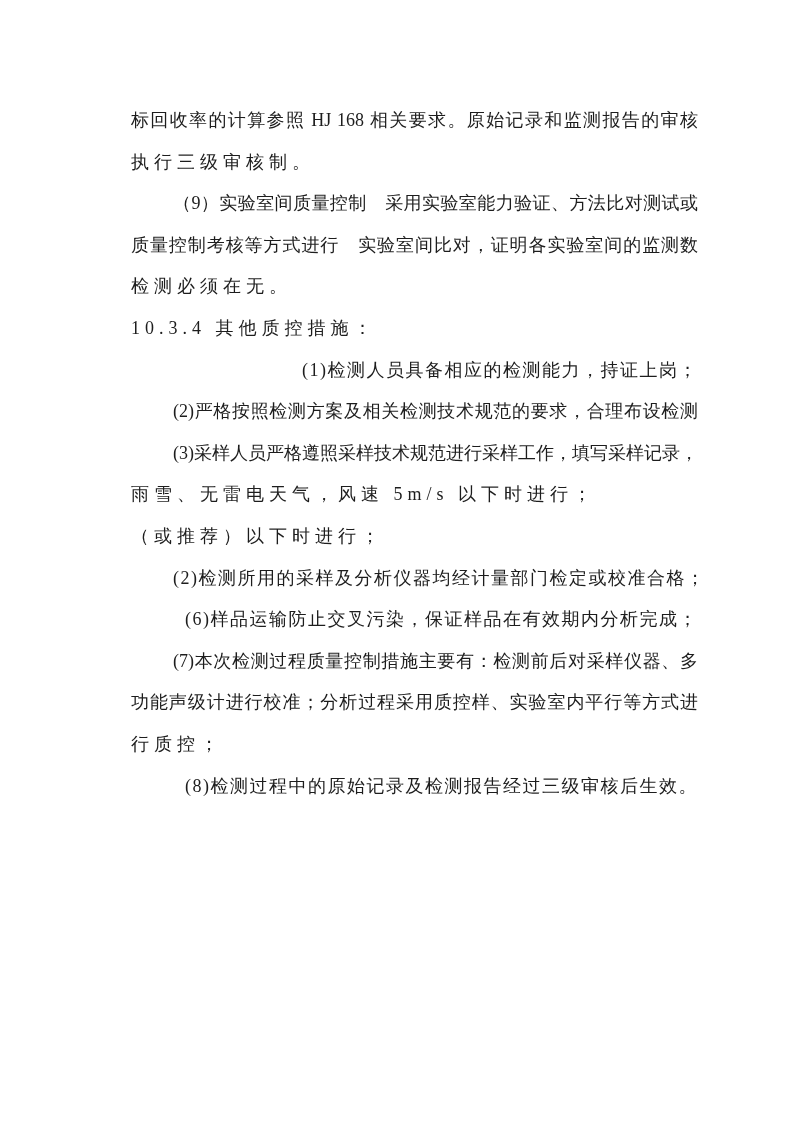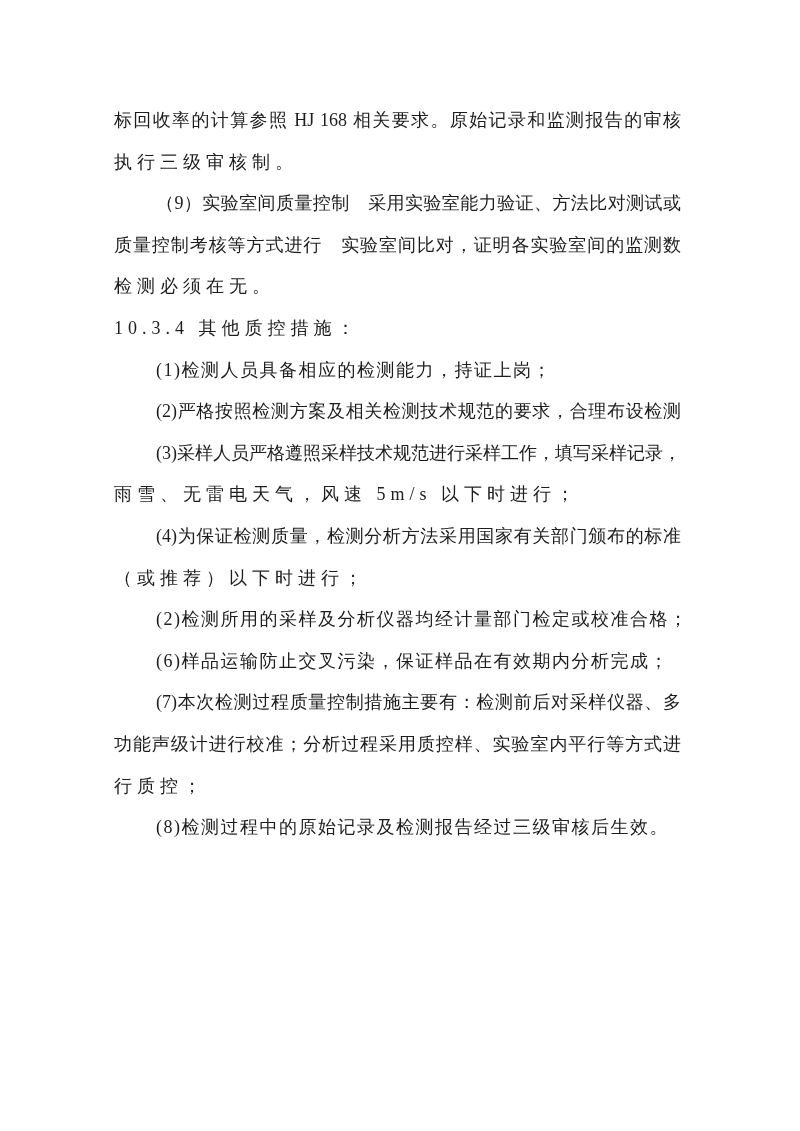--- a/index.html
+++ b/index.html
@@ -8,21 +8,21 @@
   }
   .page {
     position: relative;
     width: 800px;
     height: 1131px;
     background: #ffffff;
     overflow: hidden;
   }
   .content {
     position: absolute;
-    left: 114px;
+    left: 131px;
     top: 100px;
     width: 567px;
     font-family: "Liberation Serif", "DejaVu Serif", serif;
     font-size: 18px;
     color: #1d1d1d;
   }
   .line {
     height: 41.6px;
     line-height: 41.6px;
     white-space: nowrap;
@@ -42,41 +42,41 @@
     text-indent: 42px;
   }
   
   .short {
     letter-spacing: 5px;
   }
   
   .short-indent {
     text-indent: 42px;
     letter-spacing: 1.5px;
+    text-align: right;
   }
   .heading {
     letter-spacing: 5px;
   }
 </style>
 </head>
 <body>
 
 <div class="page">
   <div class="content">
     <div class="line full">标回收率的计算参照 HJ 168 相关要求。原始记录和监测报告的审核</div>
     <div class="line short">执行三级审核制。</div>
     <div class="line full indent">（9）实验室间质量控制　采用实验室能力验证、方法比对测试或</div>
     <div class="line full">质量控制考核等方式进行　实验室间比对，证明各实验室间的监测数</div>
     <div class="line short">检测必须在无。</div>
     <div class="line heading">10.3.4 其他质控措施：</div>
     <div class="line short-indent">(1)检测人员具备相应的检测能力，持证上岗；</div>
     <div class="line full indent">(2)严格按照检测方案及相关检测技术规范的要求，合理布设检测</div>
     <div class="line full indent">(3)采样人员严格遵照采样技术规范进行采样工作，填写采样记录，</div>
     <div class="line short">雨雪、无雷电天气，风速 5m/s 以下时进行；</div>
-    <div class="line full indent">(4)为保证检测质量，检测分析方法采用国家有关部门颁布的标准</div>
     <div class="line short">（或推荐）以下时进行；</div>
     <div class="line short-indent">(2)检测所用的采样及分析仪器均经计量部门检定或校准合格；</div>
     <div class="line short-indent">(6)样品运输防止交叉污染，保证样品在有效期内分析完成；</div>
     <div class="line full indent">(7)本次检测过程质量控制措施主要有：检测前后对采样仪器、多</div>
     <div class="line full">功能声级计进行校准；分析过程采用质控样、实验室内平行等方式进</div>
     <div class="line short">行质控；</div>
     <div class="line short-indent">(8)检测过程中的原始记录及检测报告经过三级审核后生效。</div>
   </div>
 </div>
 

